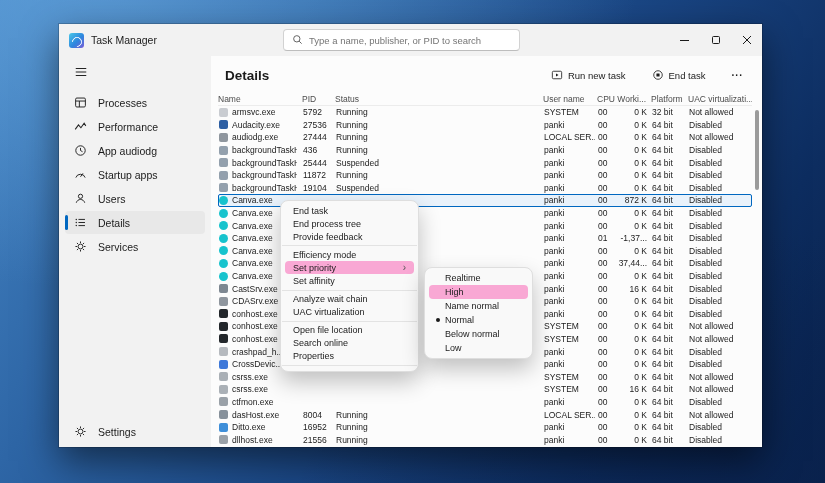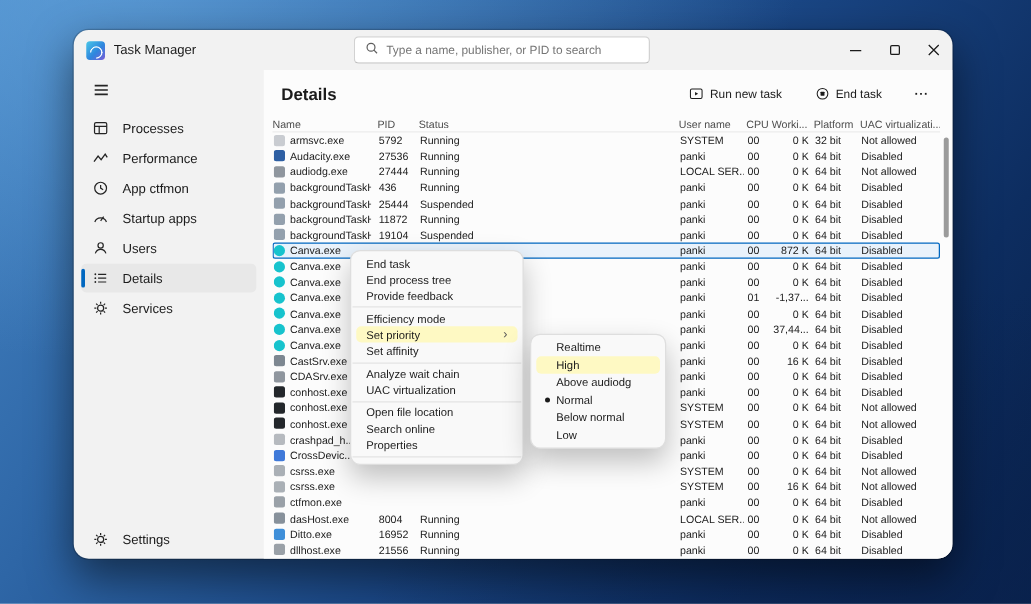--- a/index.html
+++ b/index.html
@@ -2,21 +2,21 @@
 <html><head>
 <meta charset="utf-8">
 <style>
   *{margin:0;padding:0;box-sizing:border-box}
   html,body{width:825px;height:483px;overflow:hidden;font-family:"Liberation Sans",sans-serif}
   .desktop{position:absolute;inset:0;background:
     radial-gradient(900px 520px at 12% -5%, rgba(110,175,230,.55), transparent 60%),
     radial-gradient(760px 460px at 95% 110%, rgba(10,35,80,.75), transparent 65%),
     linear-gradient(125deg,#4585c4 0%,#2e66a6 28%,#1a4684 55%,#0d2d60 80%,#081f47 100%)}
   .window{position:absolute;left:59px;top:24px;width:703px;height:423px;background:#f2f2f2;
-    border-radius:12px;overflow:hidden;box-shadow:0 14px 34px rgba(0,0,0,.5),0 0 0 1px rgba(0,0,0,.18)}
+    border-radius:0;overflow:hidden;box-shadow:0 14px 34px rgba(0,0,0,.5),0 0 0 1px rgba(0,0,0,.18)}
   
   .titlebar{height:32px;position:relative;display:flex;align-items:center;padding:0 10px}
   .tb-left{display:flex;align-items:center;gap:7px}
   .app-icon{width:15px;height:15px;border-radius:3px;background:linear-gradient(135deg,#49c7e8 0%,#2e86de 55%,#7a5cd6 100%);position:relative;flex:none}
   .app-icon::after{content:"";position:absolute;left:3px;top:4.5px;width:8px;height:8px;border:1.5px solid #fff;border-bottom-color:transparent;border-radius:50%;transform:rotate(45deg)}
   .tb-title{font-size:10.5px;color:#1b1b1b}
   .search{position:absolute;left:224px;top:5px;width:237px;height:22px;background:#fff;border:1px solid #d2d2d2;border-bottom-color:#bdbdbd;border-radius:4px;display:flex;align-items:center;gap:6px;padding:0 8px}
   .search input{flex:1;border:0;outline:0;background:transparent;font-family:inherit;font-size:9.5px;color:#333}
   .search input::placeholder{color:#757575}
   .win-controls{position:absolute;right:0;top:0;height:32px;display:flex}
@@ -60,21 +60,21 @@
   .picon.circle{border-radius:50%}
   .ptxt{white-space:nowrap;overflow:hidden}
   .vscroll{position:absolute;right:3px;top:50px;bottom:3px;width:4px}
   .vthumb{position:absolute;top:4px;left:0;width:4px;height:80px;border-radius:2px;background:#9b9b9b}
   
   .menu{position:absolute;background:#f9f9f9;border:1px solid #dedede;border-radius:8px;box-shadow:0 10px 22px rgba(0,0,0,.24);padding:3px 0;z-index:10}
   .context{left:280px;top:200px;width:139px}
   .submenu{left:424px;top:267px;width:109px}
   .mitem{height:13.1px;margin:0 4px;padding:0 8px;border-radius:4px;display:flex;align-items:center;font-size:9px;color:#1b1b1b;position:relative}
   .submenu .mitem{height:14px;padding-left:16px}
-  .mitem.hl{background:#fef9c3}
+  .mitem.hl{background:#f9a8d4}
   .msep{height:1px;background:#e3e3e3;margin:2px 1px}
   .chev{margin-left:auto;font-size:10px;line-height:10px;color:#555}
   .rdot{position:absolute;left:7px;top:50%;margin-top:-2px;width:4px;height:4px;border-radius:50%;background:#1b1b1b}
 </style>
 </head>
 <body>
 
 <div class="desktop">
   <div class="window">
 
@@ -132,21 +132,21 @@
               </div>
               <div class="lbl">Performance</div>
             </div>
             <div class="side-item">
               <div class="icon">
                 <svg width="13" height="13" viewBox="0 0 16 16" fill="none" stroke="currentColor" stroke-width="1.2">
                   <circle cx="8" cy="8" r="5.8"></circle>
                   <path d="M8 4.8V8l2.5 1.5"></path>
                 </svg>
               </div>
-              <div class="lbl">App ctfmon</div>
+              <div class="lbl">App audiodg</div>
             </div>
             <div class="side-item">
               <div class="icon">
                 <svg width="13" height="13" viewBox="0 0 16 16" fill="none" stroke="currentColor" stroke-width="1.2">
                   <path d="M2.3 11.8a6 6 0 0 1 11.4 0"></path>
                   <path d="M8 10.8 11 6.6"></path>
                 </svg>
               </div>
               <div class="lbl">Startup apps</div>
             </div>
@@ -628,21 +628,21 @@
       <div class="msep"></div>
     </div>
   <div class="menu submenu">
       <div class="mitem">
         <div class="mlabel">Realtime</div>
       </div>
       <div class="mitem hl">
         <div class="mlabel">High</div>
       </div>
       <div class="mitem">
-        <div class="mlabel">Above audiodg</div>
+        <div class="mlabel">Name normal</div>
       </div>
       <div class="mitem">
         <div class="rdot"></div>
         <div class="mlabel">Normal</div>
       </div>
       <div class="mitem">
         <div class="mlabel">Below normal</div>
       </div>
       <div class="mitem">
         <div class="mlabel">Low</div>

